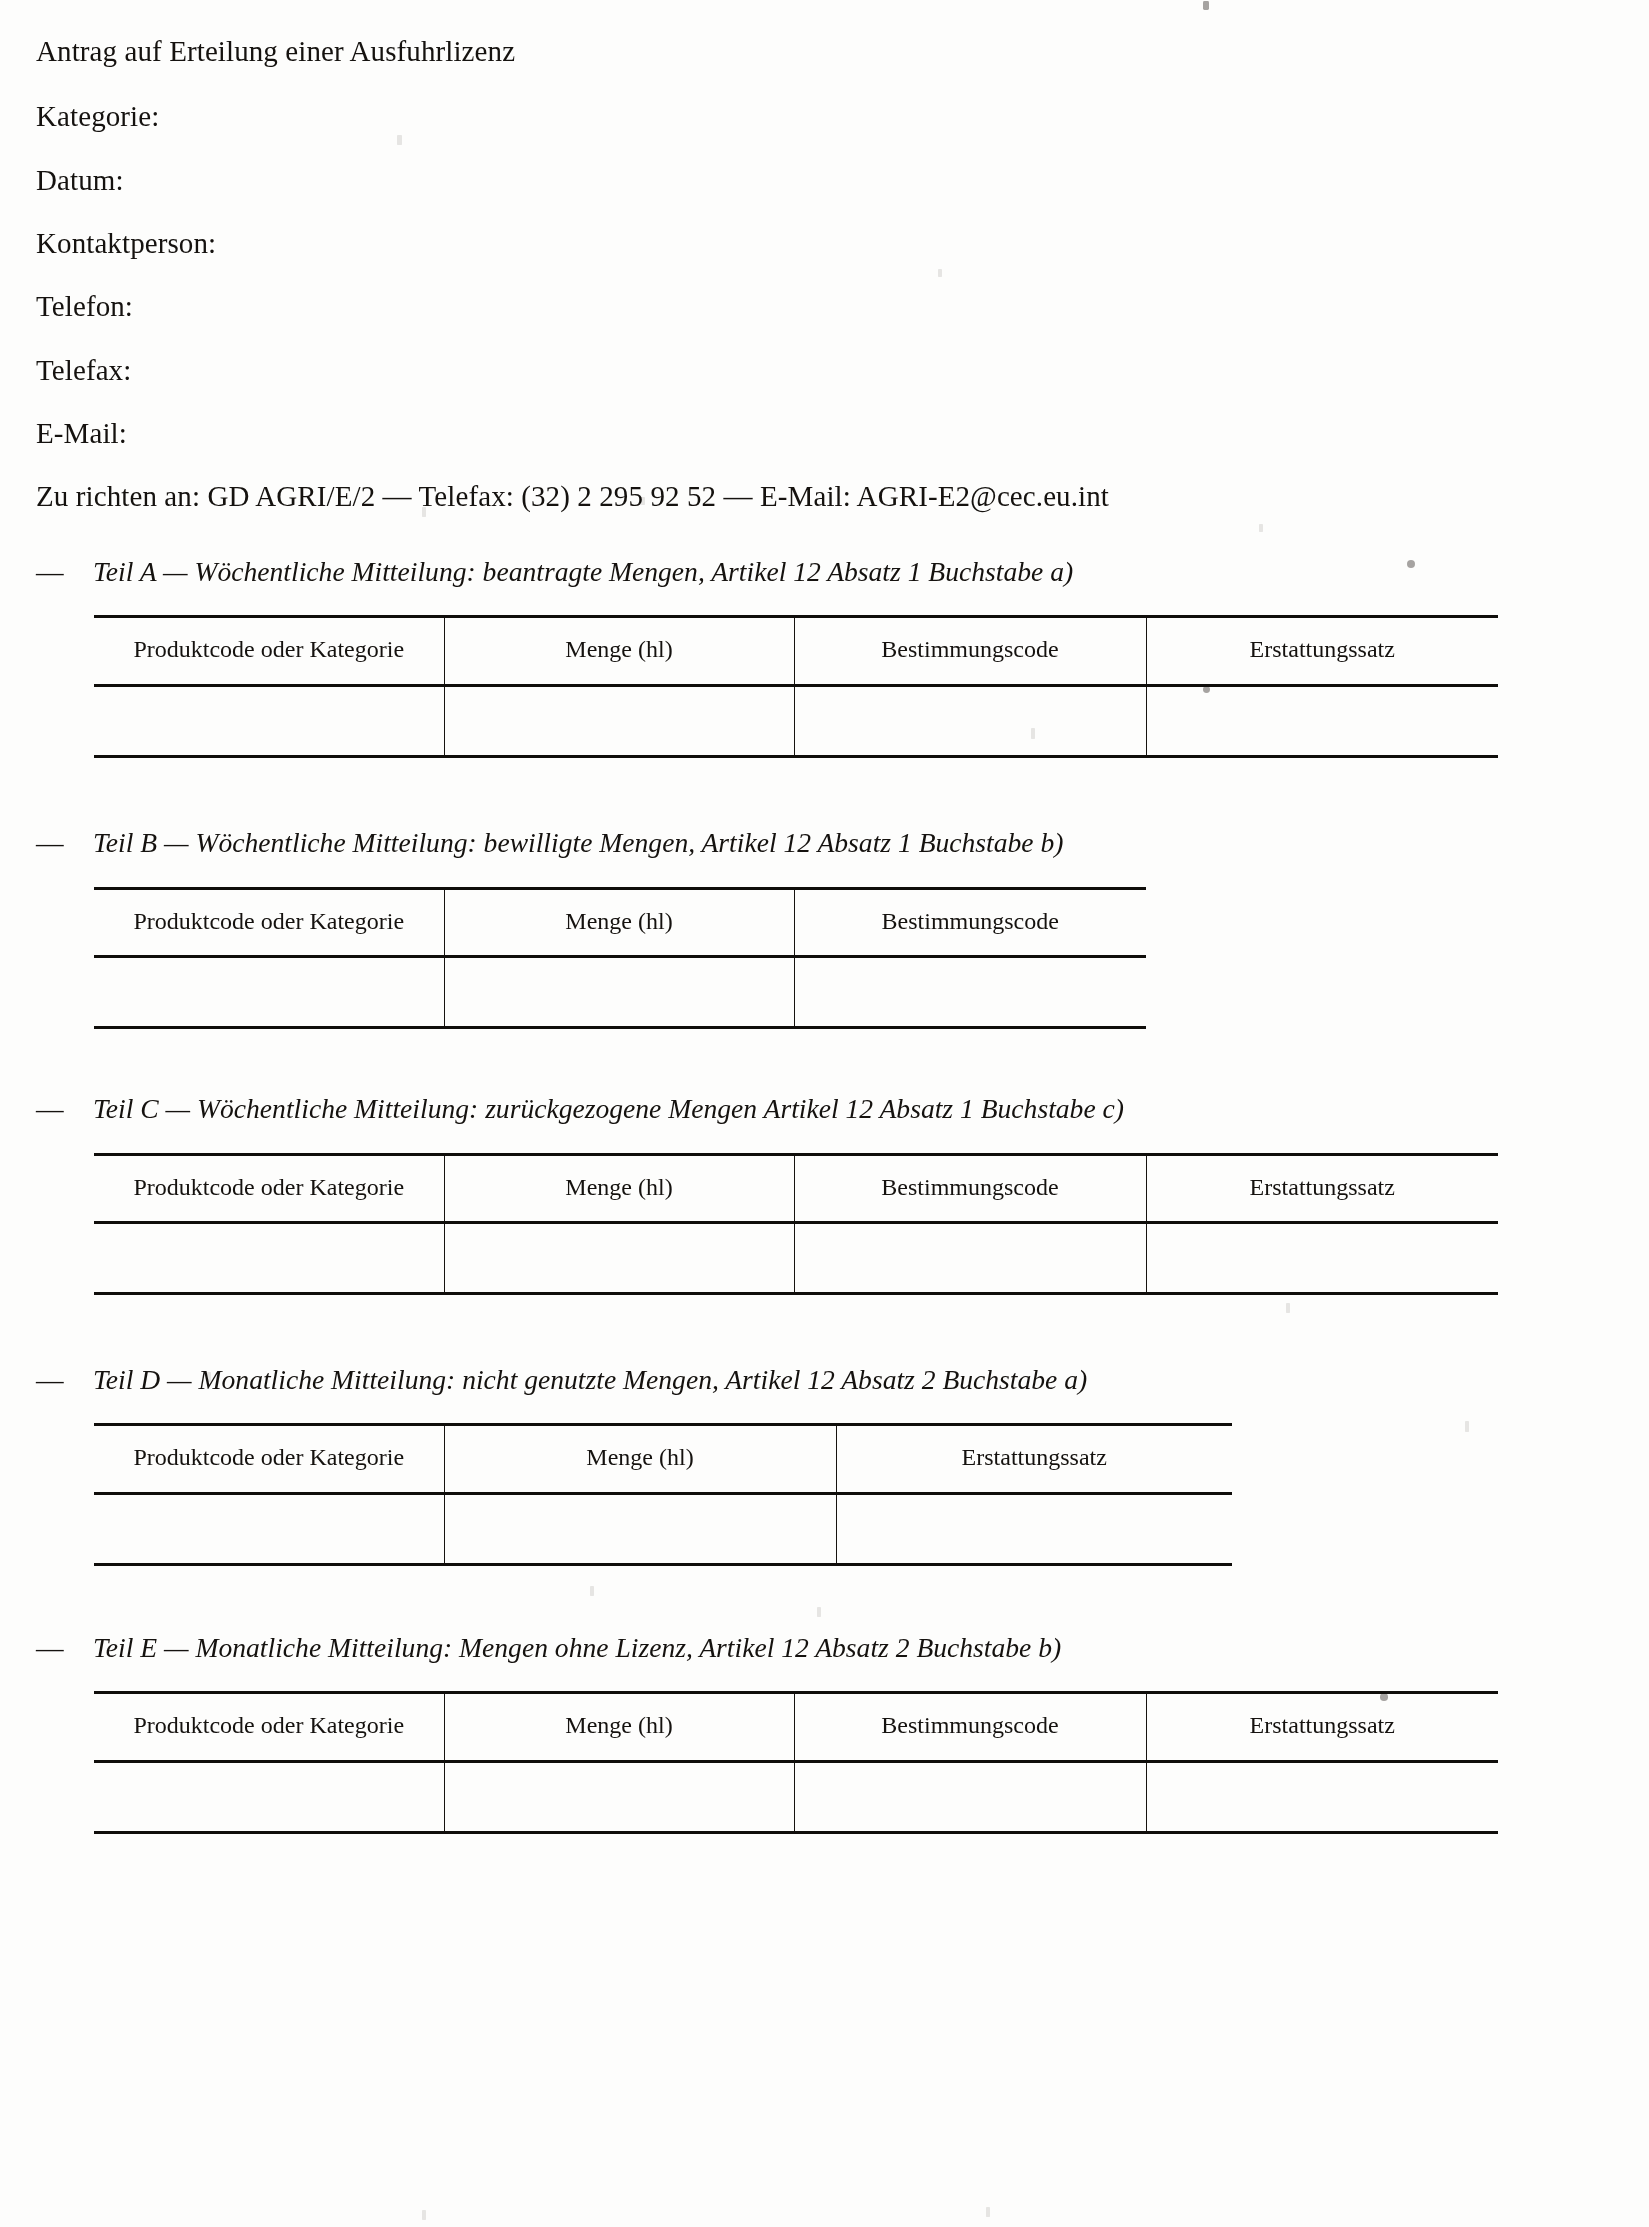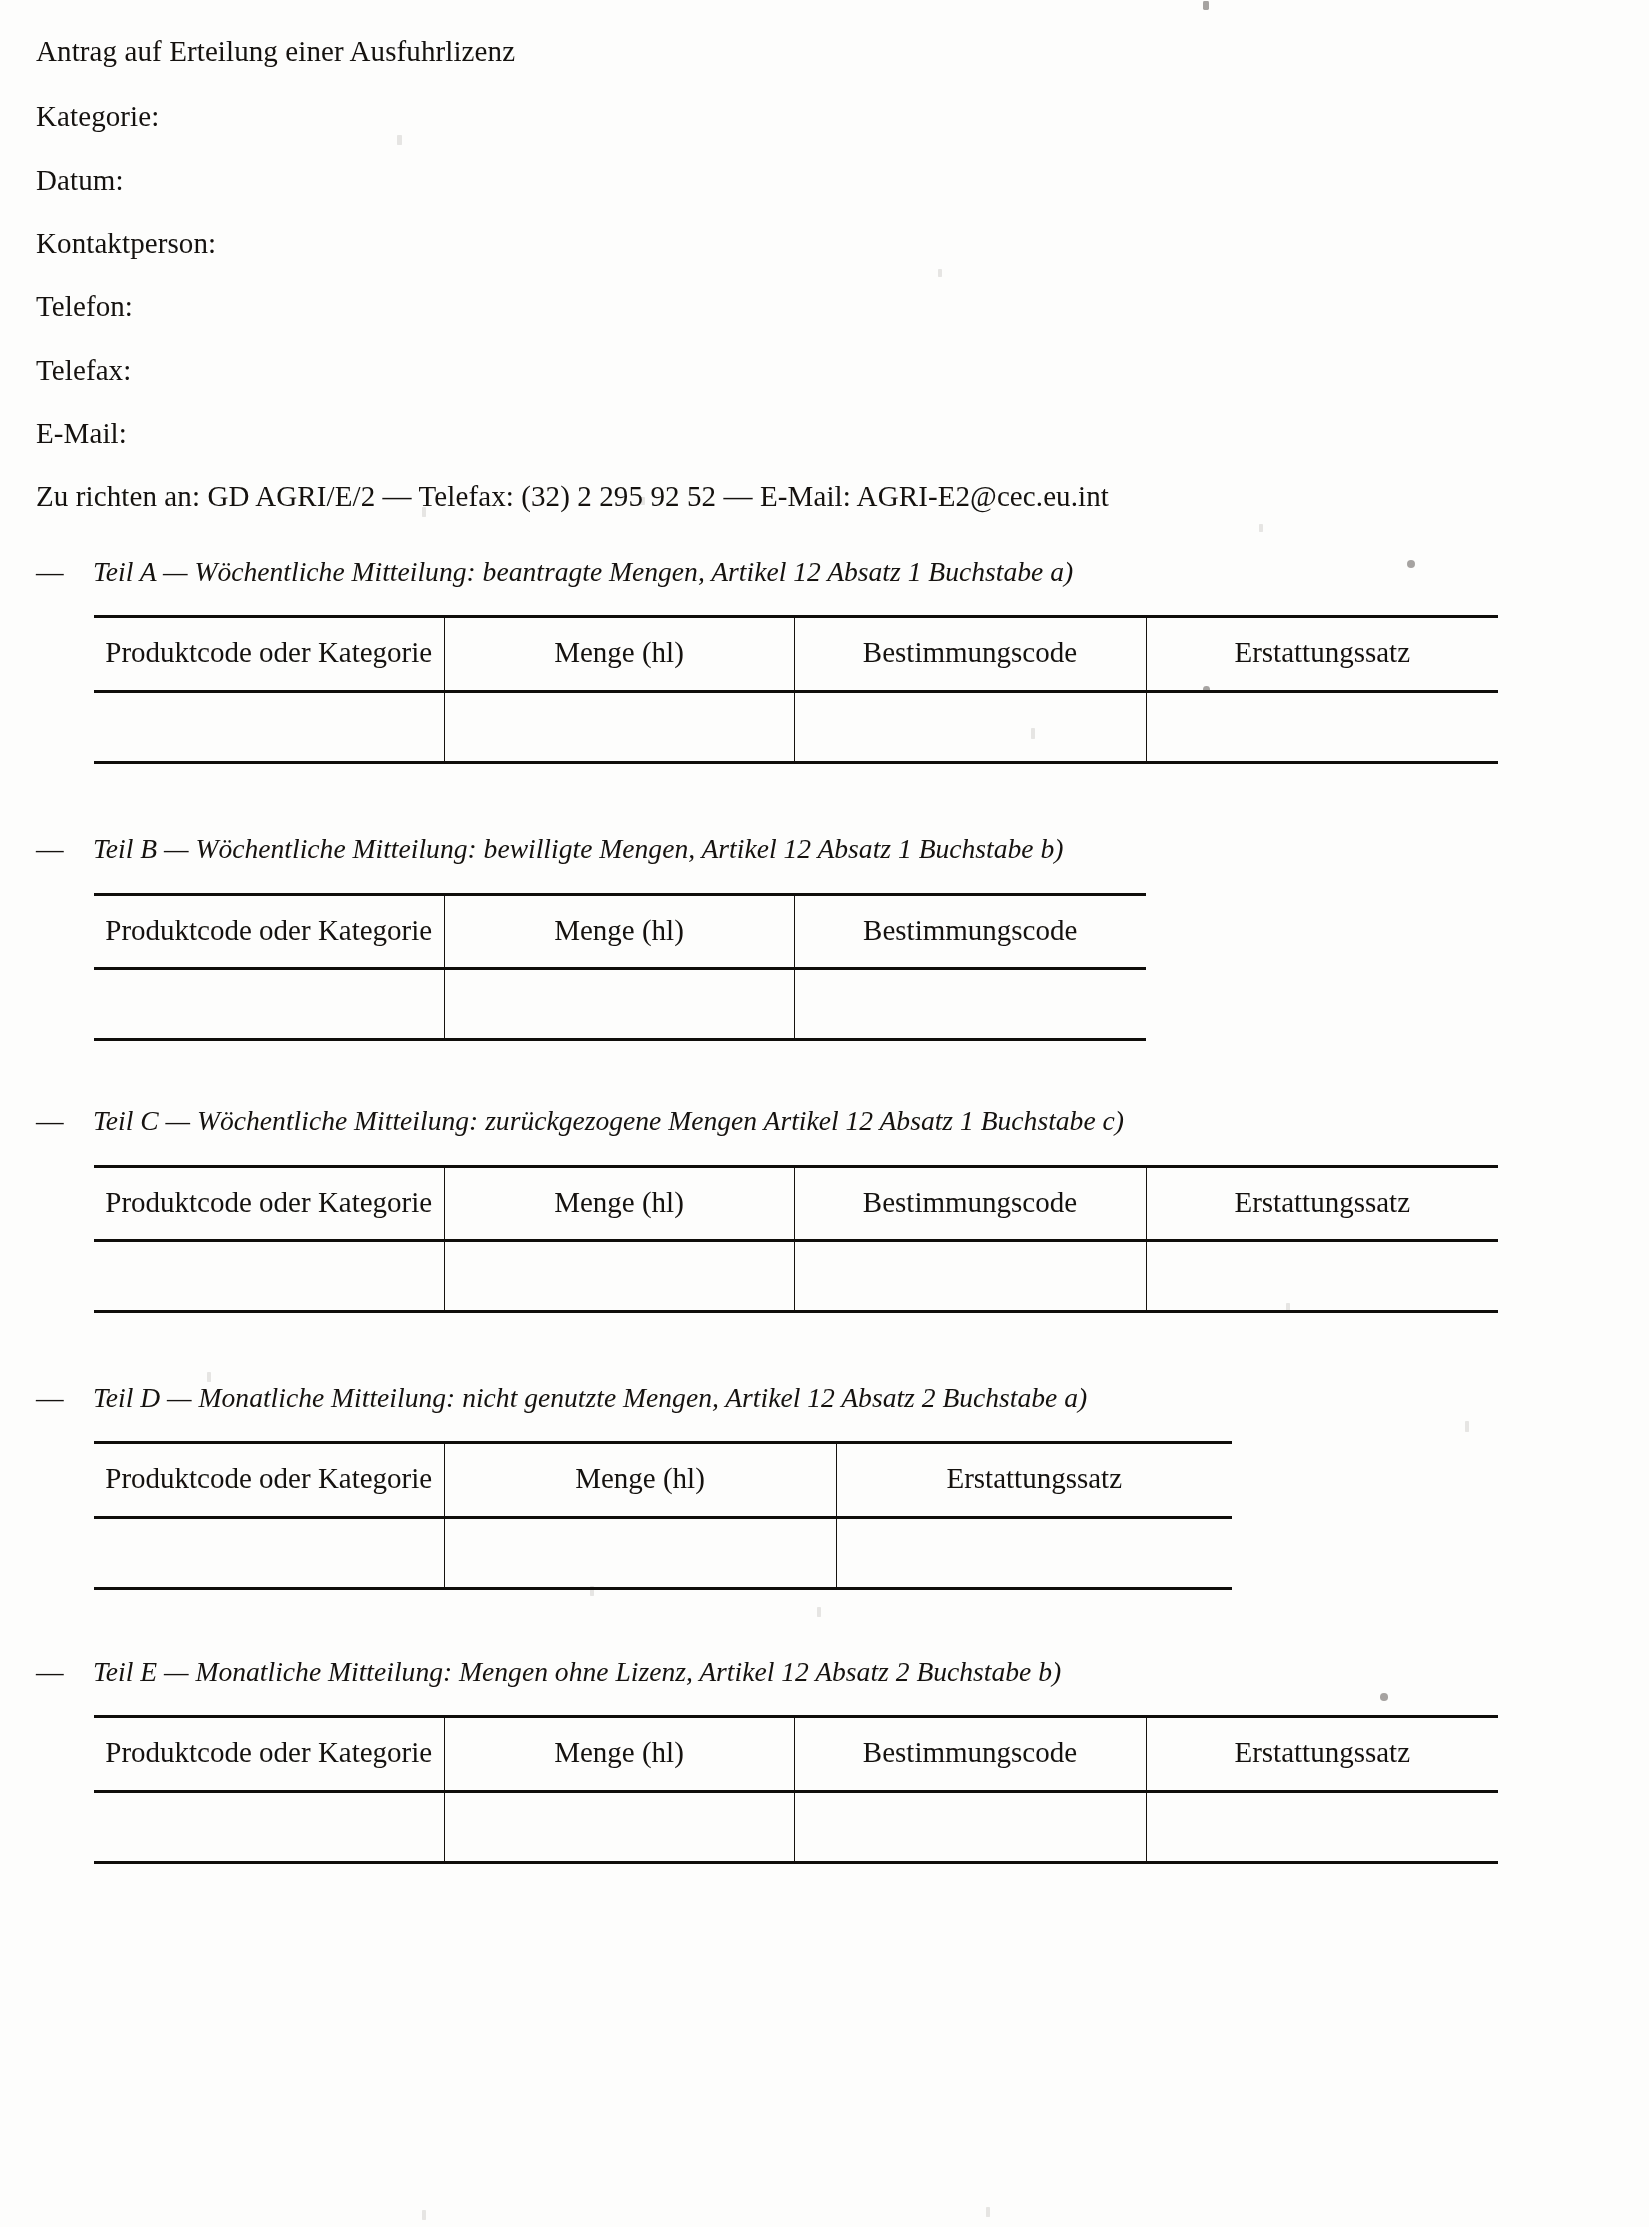--- a/index.html
+++ b/index.html
@@ -79,21 +79,21 @@
     width: 57px;
     flex: 0 0 57px;
   }
   .sec-dash i { font-style: normal; }
 
   
   .tbl-wrap { padding-left: 58px; }
   table.grid {
     border-collapse: collapse;
     table-layout: fixed;
-    font-size: 29px;
+    font-size: 24px;
   }
   table.grid th {
     font-weight: normal;
     text-align: center;
     padding: 18px 2.8px 20.7px 2.8px;
     border-left: 1.4px solid #16130f;
     vertical-align: middle;
     white-space: nowrap;
   }
   table.grid td {

